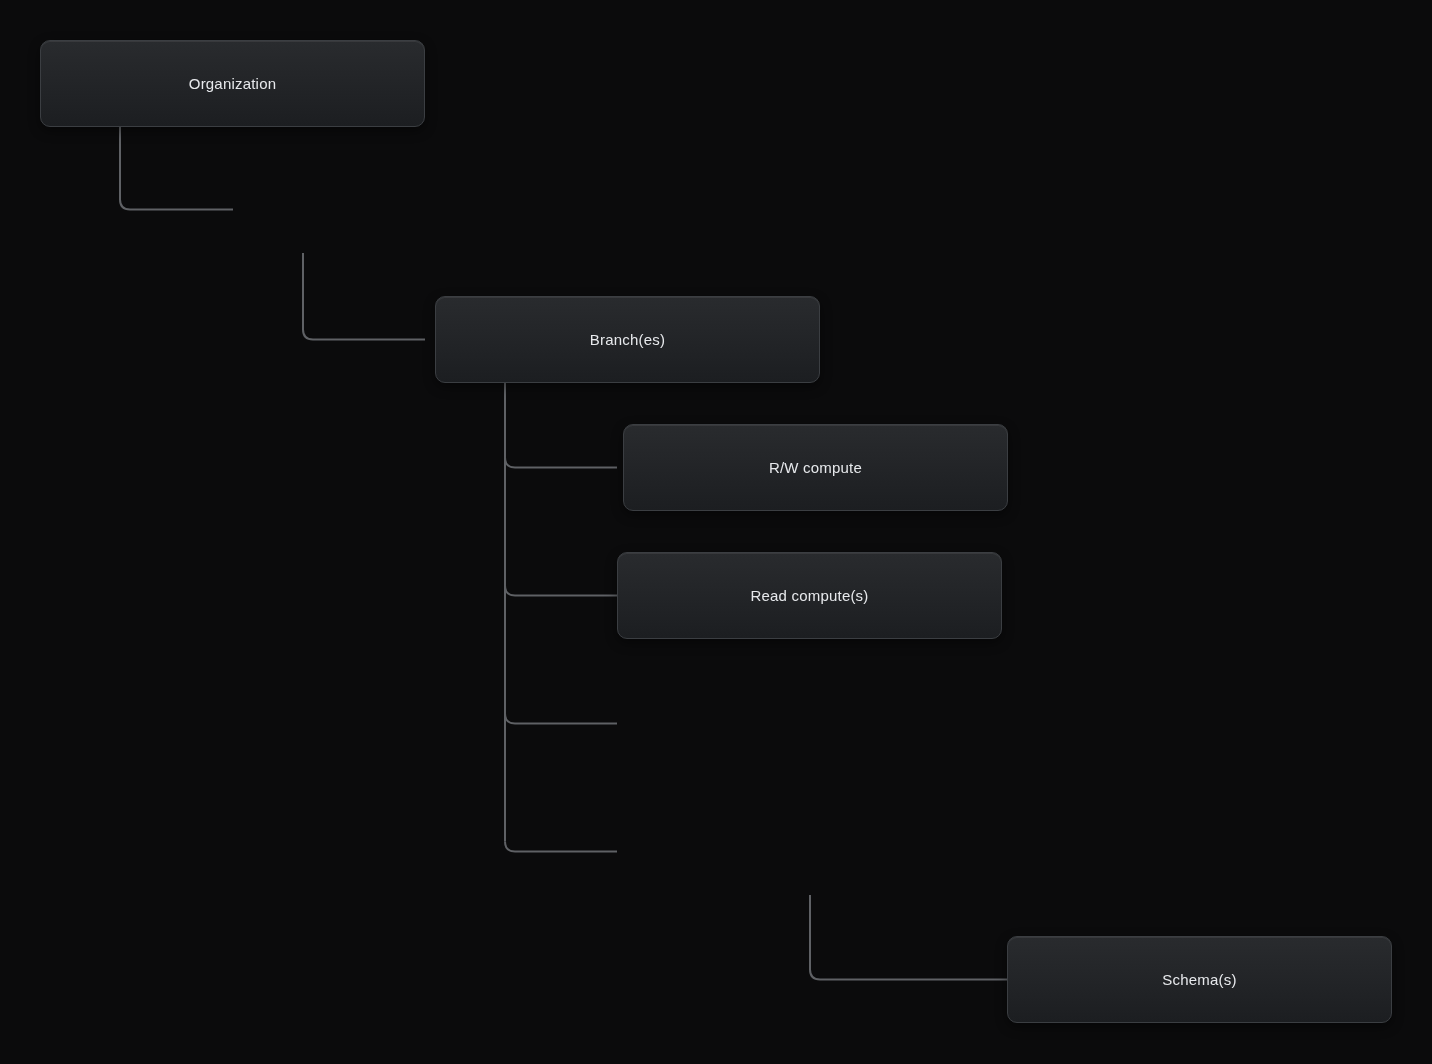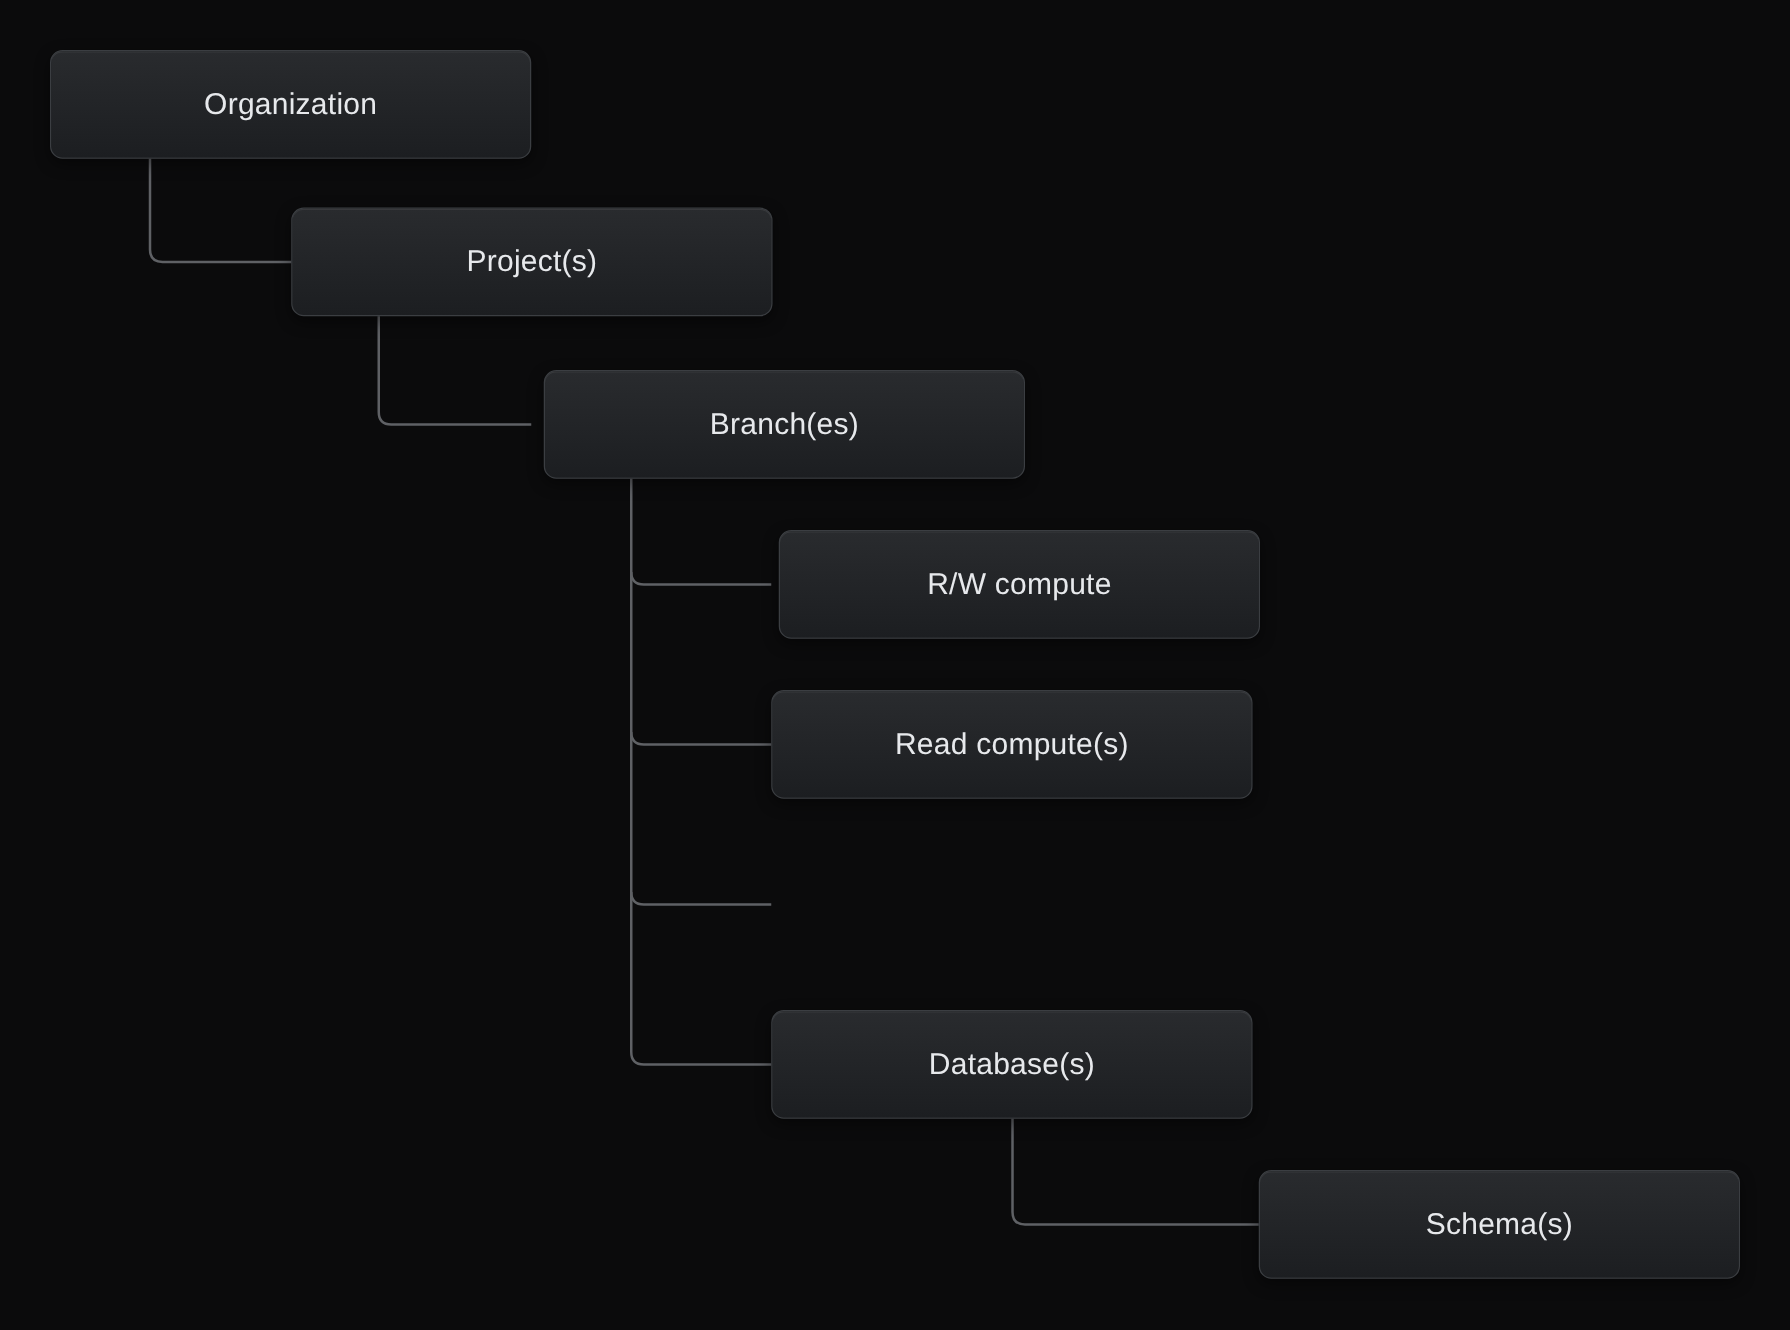--- a/index.html
+++ b/index.html
@@ -34,21 +34,21 @@
     height: 87px;
     box-sizing: border-box;
     border-radius: 10px;
     border: 1px solid #3b3e42;
     background: linear-gradient(180deg, #292b2e 0%, #1c1e21 100%);
     box-shadow: inset 0 1px 0 rgba(255,255,255,0.07), 0 4px 12px rgba(0,0,0,0.45);
     display: flex;
     align-items: center;
     justify-content: center;
     color: #e7e9ec;
-    font-size: 24px;
+    font-size: 15px;
     font-weight: 400;
     letter-spacing: 0.2px;
     cursor: default;
     user-select: none;
   }
   .node-organization  { left: 40px;   top: 40px;  }
   .node-projects      { left: 233px;  top: 166px; }
   .node-branches      { left: 425px;  top: 296px; margin-left: 10px; }
   .node-rw-compute    { left: 623px;  top: 424px; }
   .node-read-replicas { left: 617px;  top: 552px; }
@@ -72,38 +72,32 @@
     <path d="M 505 585.5 Q 505 595.5 515 595.5 L 617 595.5"></path>
     <path d="M 505 713.5 Q 505 723.5 515 723.5 L 617 723.5"></path>
     <path d="M 505 841.5 Q 505 851.5 515 851.5 L 617 851.5"></path>
     <path d="M 810 895 L 810 969.5 Q 810 979.5 820 979.5 L 1007 979.5"></path>
   </svg>
 
   <div class="node node-organization">
     <span class="node-label">Organization</span>
   </div>
 
-  <div class="node node-projects">
-    <span class="node-label">Project(s)</span>
-  </div>
 
   <div class="node node-branches">
     <span class="node-label">Branch(es)</span>
   </div>
 
   <div class="node node-rw-compute">
     <span class="node-label">R/W compute</span>
   </div>
 
   <div class="node node-read-replicas">
     <span class="node-label">Read compute(s)</span>
   </div>
 
 
-  <div class="node node-databases">
-    <span class="node-label">Database(s)</span>
-  </div>
 
   <div class="node node-schemas">
     <span class="node-label">Schema(s)</span>
   </div>
 
 </div>
 
 </body></html>

